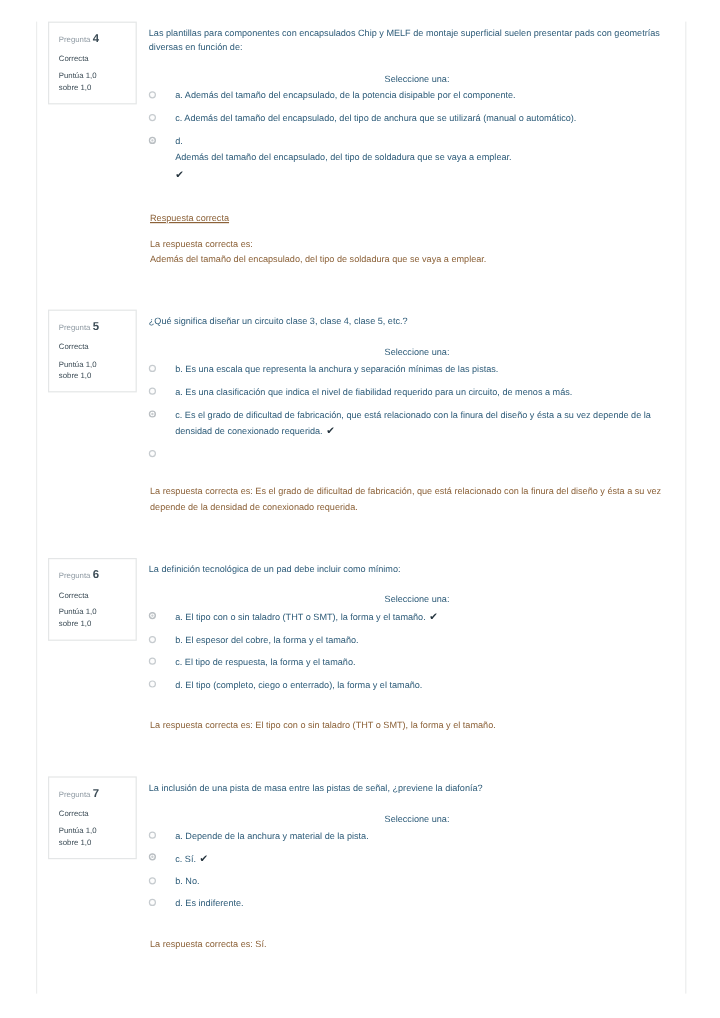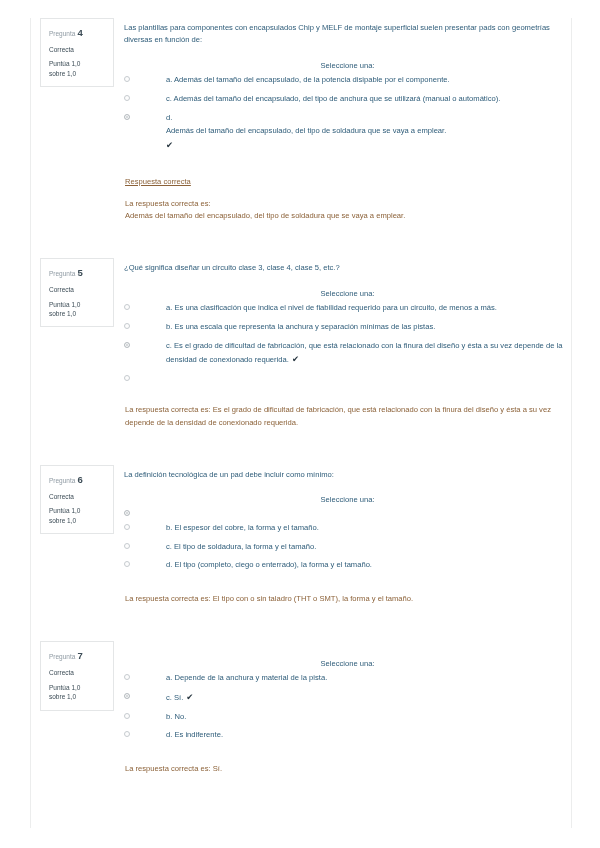--- a/index.html
+++ b/index.html
@@ -94,21 +94,20 @@
     margin-bottom: 4px;
     text-align: center;
   }
 
   .answers { margin: 0; padding: 0; list-style: none; }
 
   .answer {
     display: flex;
     align-items: flex-start;
     margin-bottom: 7px;
-    gap: 20px;
   }
   .answer.tight { margin-bottom: 6px; }
 
   .radio {
     width: 6px;
     height: 6px;
     border-radius: 50%;
     border: 1px solid #c6cbcf;
     background: #fdfdfd;
     margin-top: 2px;
@@ -211,25 +210,25 @@
       <div class="qstate">Correcta</div>
       <div class="qgrade">Puntúa 1,0</div>
       <div class="qgrade">sobre 1,0</div>
     </div>
     <div class="qbody">
       <div class="qtext">¿Qué significa diseñar un circuito clase 3, clase 4, clase 5, etc.?</div>
       <div class="prompt">Seleccione una:</div>
       <ul class="answers">
         <li class="answer">
           <span class="radio"></span>
+          <span class="atext">b. Es una escala que representa la anchura y separación mínimas de las pistas.</span>
+        </li>
+        <li class="answer">
+          <span class="radio"></span>
           <span class="atext">a. Es una clasificación que indica el nivel de fiabilidad requerido para un circuito, de menos a más.</span>
-        </li>
-        <li class="answer">
-          <span class="radio"></span>
-          <span class="atext">b. Es una escala que representa la anchura y separación mínimas de las pistas.</span>
         </li>
         <li class="answer">
           <span class="radio selected"></span>
           <span class="atext"><span>c. Es el grado de dificultad de fabricación, que está relacionado con la finura del diseño y ésta a su vez depende de la densidad de conexionado requerida.</span><span class="ck">✔</span></span>
         </li>
         <li class="answer">
           <span class="radio"></span>
         </li>
       </ul>
     </div>
@@ -247,28 +246,29 @@
       <div class="qstate">Correcta</div>
       <div class="qgrade">Puntúa 1,0</div>
       <div class="qgrade">sobre 1,0</div>
     </div>
     <div class="qbody">
       <div class="qtext">La definición tecnológica de un pad debe incluir como mínimo:</div>
       <div class="prompt">Seleccione una:</div>
       <ul class="answers">
         <li class="answer tight">
           <span class="radio selected"></span>
+          <span class="atext"><span>a. El tipo con o sin taladro (THT o SMT), la forma y el tamaño.</span><span class="ck">✔</span></span>
         </li>
         <li class="answer tight">
           <span class="radio"></span>
           <span class="atext">b. El espesor del cobre, la forma y el tamaño.</span>
         </li>
         <li class="answer tight">
           <span class="radio"></span>
-          <span class="atext">c. El tipo de soldadura, la forma y el tamaño.</span>
+          <span class="atext">c. El tipo de respuesta, la forma y el tamaño.</span>
         </li>
         <li class="answer tight">
           <span class="radio"></span>
           <span class="atext">d. El tipo (completo, ciego o enterrado), la forma y el tamaño.</span>
         </li>
       </ul>
     </div>
   </div>
   <div class="feedback">
     <span class="fline">La respuesta correcta es: El tipo con o sin taladro (THT o SMT), la forma y el tamaño.</span>
@@ -278,20 +278,21 @@
   <div class="question">
     <div class="qinfo">
       <div class="qnum-row">
         <span>Pregunta</span><b>7</b>
       </div>
       <div class="qstate">Correcta</div>
       <div class="qgrade">Puntúa 1,0</div>
       <div class="qgrade">sobre 1,0</div>
     </div>
     <div class="qbody">
+      <div class="qtext">La inclusión de una pista de masa entre las pistas de señal, ¿previene la diafonía?</div>
       <div class="prompt">Seleccione una:</div>
       <ul class="answers">
         <li class="answer tight">
           <span class="radio"></span>
           <span class="atext">a. Depende de la anchura y material de la pista.</span>
         </li>
         <li class="answer tight">
           <span class="radio selected"></span>
           <span class="atext"><span>c. Sí.</span><span class="ck">✔</span></span>
         </li>

